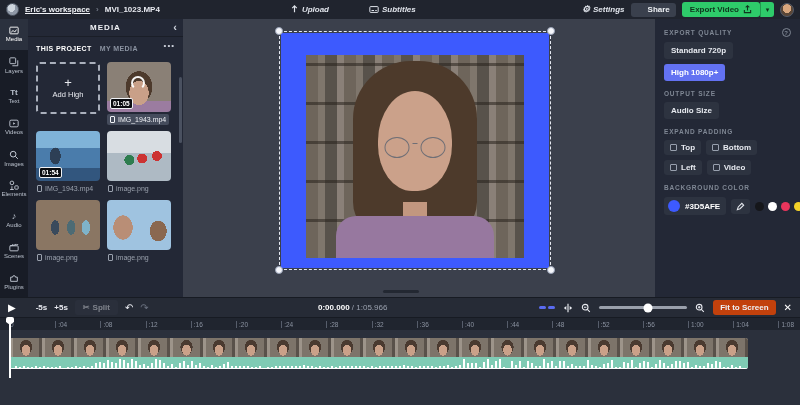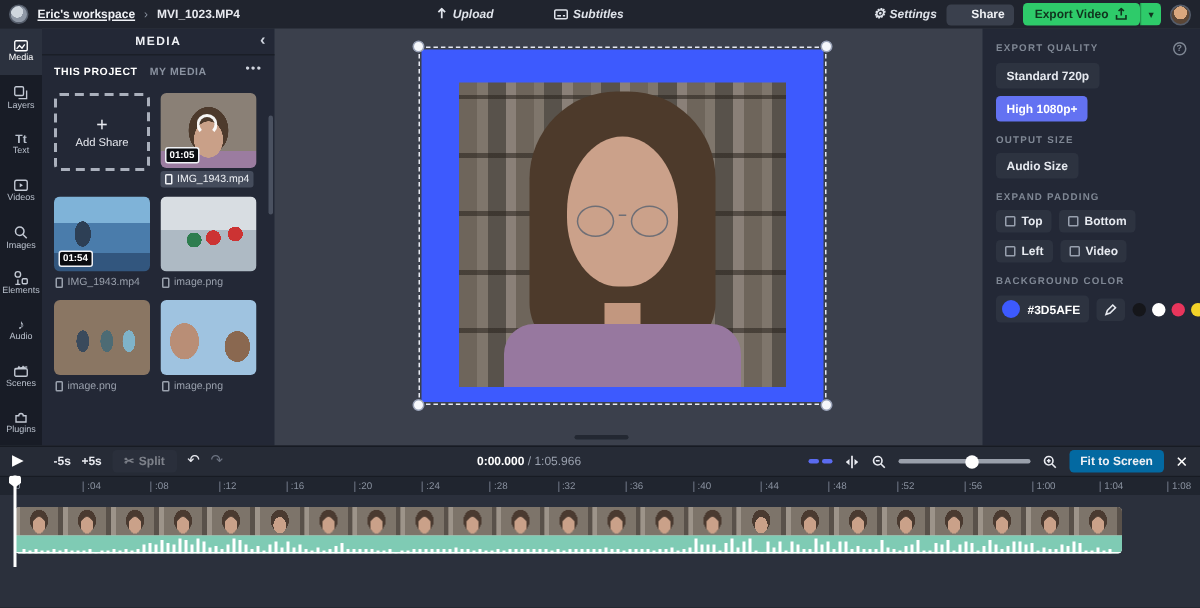--- a/index.html
+++ b/index.html
@@ -121,21 +121,21 @@
   .split { display:flex; align-items:center; gap:3px; background:#2f3542; border-radius:3px; padding:3px 8px; font-size:8px; font-weight:bold; color:#e8eaf0; opacity:.45; }
   .undo { color:#e8eaf0; font-size:10px; line-height:10px; }
   .redo { color:#6b7280; font-size:10px; line-height:10px; }
   .tl-time { position:absolute; left:318px; font-size:8px; color:#9aa1ae; }
   .tl-time b { color:#ffffff; }
   .tl-right { margin-left:auto; display:flex; align-items:center; gap:8px; }
   .dashes { display:flex; gap:2px; }
   .dash { width:7px; height:2.5px; border-radius:2px; background:#5a6bf0; }
   .slider { position:relative; width:88px; height:3px; border-radius:2px; background:#9aa0ab; }
   .knob { position:absolute; left:56%; top:50%; transform:translate(-50%,-50%); width:9px; height:9px; border-radius:50%; background:#ffffff; }
-  .fit-btn { background:#0369a1; border-radius:3px; padding:3px 7px; font-size:8px; font-weight:bold; color:#eef0f4; }
+  .fit-btn { background:#c2410c; border-radius:3px; padding:3px 7px; font-size:8px; font-weight:bold; color:#eef0f4; }
   .close-x { color:#ffffff; font-size:10px; }
   .mag { stroke:#e8eaf0; }
 
   .ruler { position:absolute; left:0; top:317px; width:800px; height:13px; background:#20252f; border-top:1px solid #171b23; z-index:15; }
   .tick { position:absolute; top:3px; display:flex; align-items:flex-start; gap:2px; }
   .tick-bar { width:1px; height:7px; background:#565d6b; }
   .tick-label { font-size:6.5px; color:#8a92a0; line-height:7px; }
 
   .tracks { position:absolute; left:0; top:330px; width:800px; height:75px; background:#2b303c; }
   .clip { position:absolute; left:10px; top:8px; width:738px; height:31px; border-radius:3px; overflow:hidden; background:#ffffff; }
@@ -291,21 +291,21 @@
     </div>
     <div class="mp-tabs">
       <span class="mp-tab active">THIS PROJECT</span>
       <span class="mp-tab">MY MEDIA</span>
       <span class="mp-menu">•••</span>
     </div>
     <div class="mp-grid">
       <div class="mp-cell">
         <div class="add-media">
           <span class="add-plus">+</span>
-          <span class="add-label">Add Share</span>
+          <span class="add-label">Add High</span>
         </div>
       </div>
       <div class="mp-cell">
         <div class="thumb t-woman">
           <div class="spinner"></div>
           <span class="dur">01:05</span>
         </div>
         <div class="mlabel selected">
           <span class="file-ico"></span>
           <span>IMG_1943.mp4</span>

